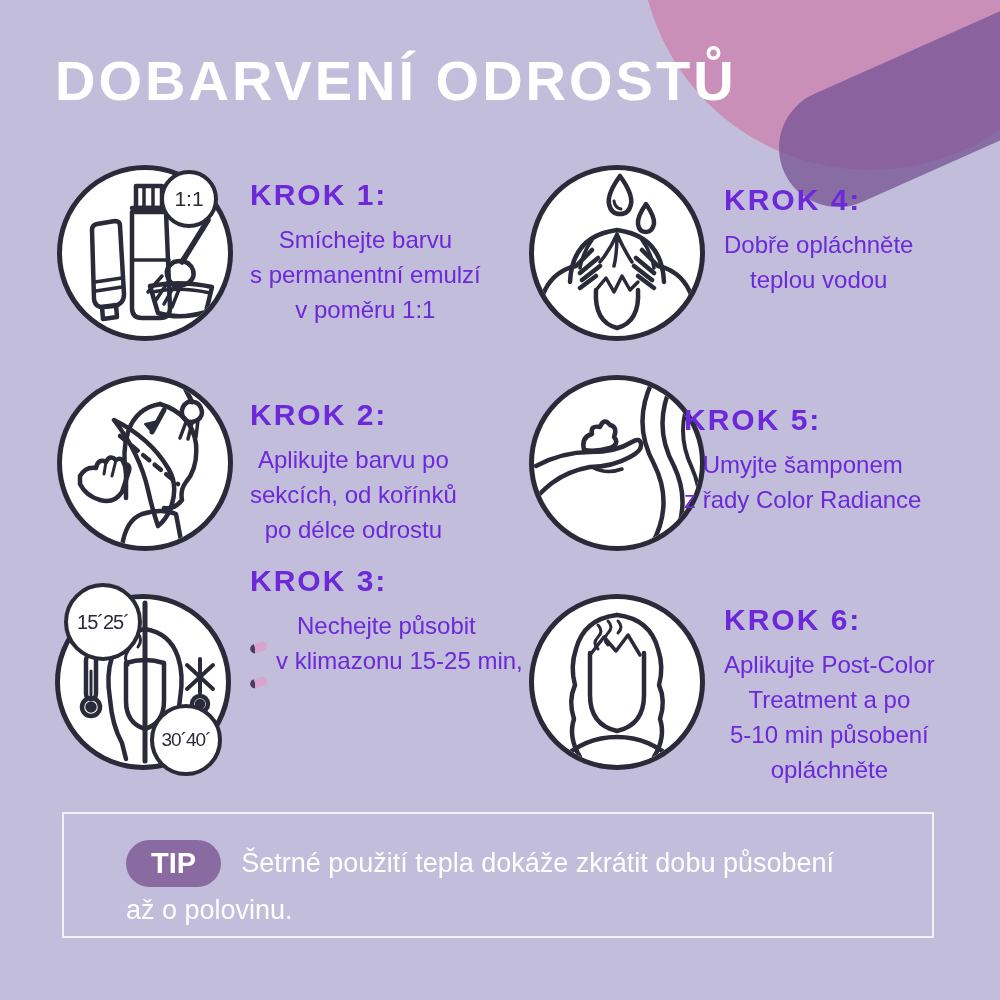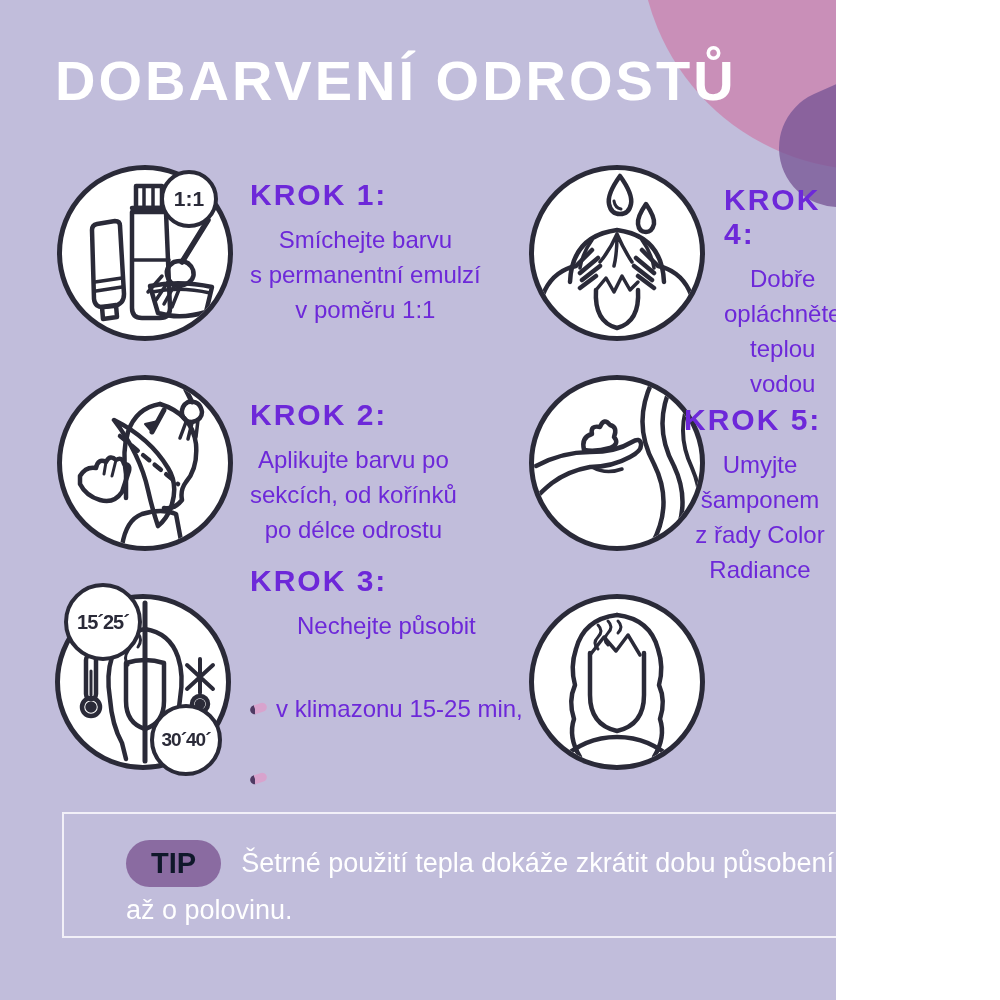--- a/index.html
+++ b/index.html
@@ -1,17 +1,17 @@
 <!DOCTYPE html>
 <html><head>
 <meta charset="utf-8">
 <style>
   html,body{margin:0;padding:0;}
   .canvas{
-    position:relative;width:836px;height:1000px;overflow:hidden;
+    position:relative;width:1000px;height:1000px;overflow:hidden;
     background:#c1bddb;font-family:"Liberation Sans",sans-serif;
   }
   
   .pink-blob{
     position:absolute;left:640px;top:-290px;width:460px;height:460px;
     border-radius:50%;background:#c98fb8;
   }
   .purple-pill{
     position:absolute;left:779px;top:89px;width:420px;height:118px;
     border-radius:59px;background:rgba(120,86,150,0.78);
@@ -23,44 +23,44 @@
     font-size:56px;font-weight:700;letter-spacing:3px;white-space:nowrap;
   }
   
   .icon-circle{
     position:absolute;width:166px;height:166px;border-radius:50%;
     background:#ffffff;border:5px solid #2a2a38;overflow:hidden;
   }
   .icon-circle svg{position:absolute;left:0;top:0;}
   .badge{
     position:absolute;border-radius:50%;background:#ffffff;border:4px solid #2a2a38;
-    color:#2a2a38;font-weight:700;display:flex;align-items:center;justify-content:center;
+    color:#2a2a38;font-weight:400;display:flex;align-items:center;justify-content:center;
     z-index:5;
   }
   .badge-ratio{left:160px;top:170px;width:50px;height:50px;font-size:21px;}
   .badge-heat{left:64px;top:583px;width:70px;height:70px;font-size:20px;letter-spacing:-1px;align-items:center;}
   .badge-noheat{left:150px;top:704px;width:64px;height:64px;font-size:19px;letter-spacing:-1px;}
   
   .step-text{position:absolute;color:#6d28d9;}
   .step-title{font-size:30px;font-weight:700;letter-spacing:2px;margin:0 0 10px 0;}
   .step-body{font-size:24px;line-height:35px;white-space:pre-line;text-align:center;}
-  .bullet-row{display:flex;align-items:center;font-size:24px;line-height:35px;margin-top:48px;}
+  .bullet-row{display:flex;align-items:flex-start;font-size:24px;line-height:35px;}
   .bullet-mark{
     flex:0 0 auto;width:17px;height:9px;border-radius:5px;margin-right:9px;
     background:linear-gradient(100deg,#4e3a63 0 28%,#d8a3cd 30% 100%);
     transform:rotate(-18deg);
   }
   
   .tip-box{
     position:absolute;left:62px;top:812px;width:872px;height:126px;
     border:2px solid #f2f0f8;box-sizing:border-box;
     padding:26px 18px 0 62px;color:#ffffff;font-size:27px;line-height:45px;
   }
   .tip-badge{
-    display:inline-block;background:#8a6ba1;color:#0f172a;font-weight:700;
+    display:inline-block;background:#8a6ba1;color:#ffffff;font-weight:700;
     font-size:29px;line-height:29px;padding:9px 25px;border-radius:26px;
     margin-right:20px;vertical-align:middle;
   }
   .tip-text{white-space:pre-line;vertical-align:middle;}
 </style>
 </head>
 <body>
 
 <div class="canvas">
 
@@ -191,19 +191,26 @@
   <div class="icon-circle" style="left:529px;top:594px;">
     <svg width="166" height="166" viewBox="0 0 166 166" fill="none" stroke="#2a2a38" stroke-width="4.5" stroke-linecap="round" stroke-linejoin="round">
       <path d="M83,16 Q50,20 42,50 Q36,68 41,86 Q34,102 40,120 Q34,138 46,158"></path>
       <path d="M83,16 Q116,20 124,50 Q130,68 125,86 Q132,102 126,120 Q132,138 120,158"></path>
       <path d="M56,54 L56,96 Q56,126 83,132 Q110,126 110,96 L110,54"></path>
       <path d="M56,56 L70,38 L82,52 L94,36 L106,56" stroke-width="3.5"></path>
       <path d="M64,26 q6,6 0,12 q-6,6 0,12 M74,22 q6,6 0,12 q-6,6 0,12 M84,22 q6,6 0,12" stroke-width="3"></path>
       <path d="M26,162 Q50,138 83,138 Q116,138 140,162"></path>
     </svg>
   </div>
+  <div class="step-text" style="left:724px;top:603px;">
+    <div class="step-title">KROK 6:</div>
+    <div class="step-body">Aplikujte Post-Color
+Treatment a po
+5-10 min působení
+opláchněte</div>
+  </div>
 
   <div class="tip-box">
     <span class="tip-badge">TIP</span><span class="tip-text">Šetrné použití tepla dokáže zkrátit dobu působení
 až o polovinu.</span>
   </div>
 
 </div>
 
 </body></html>

